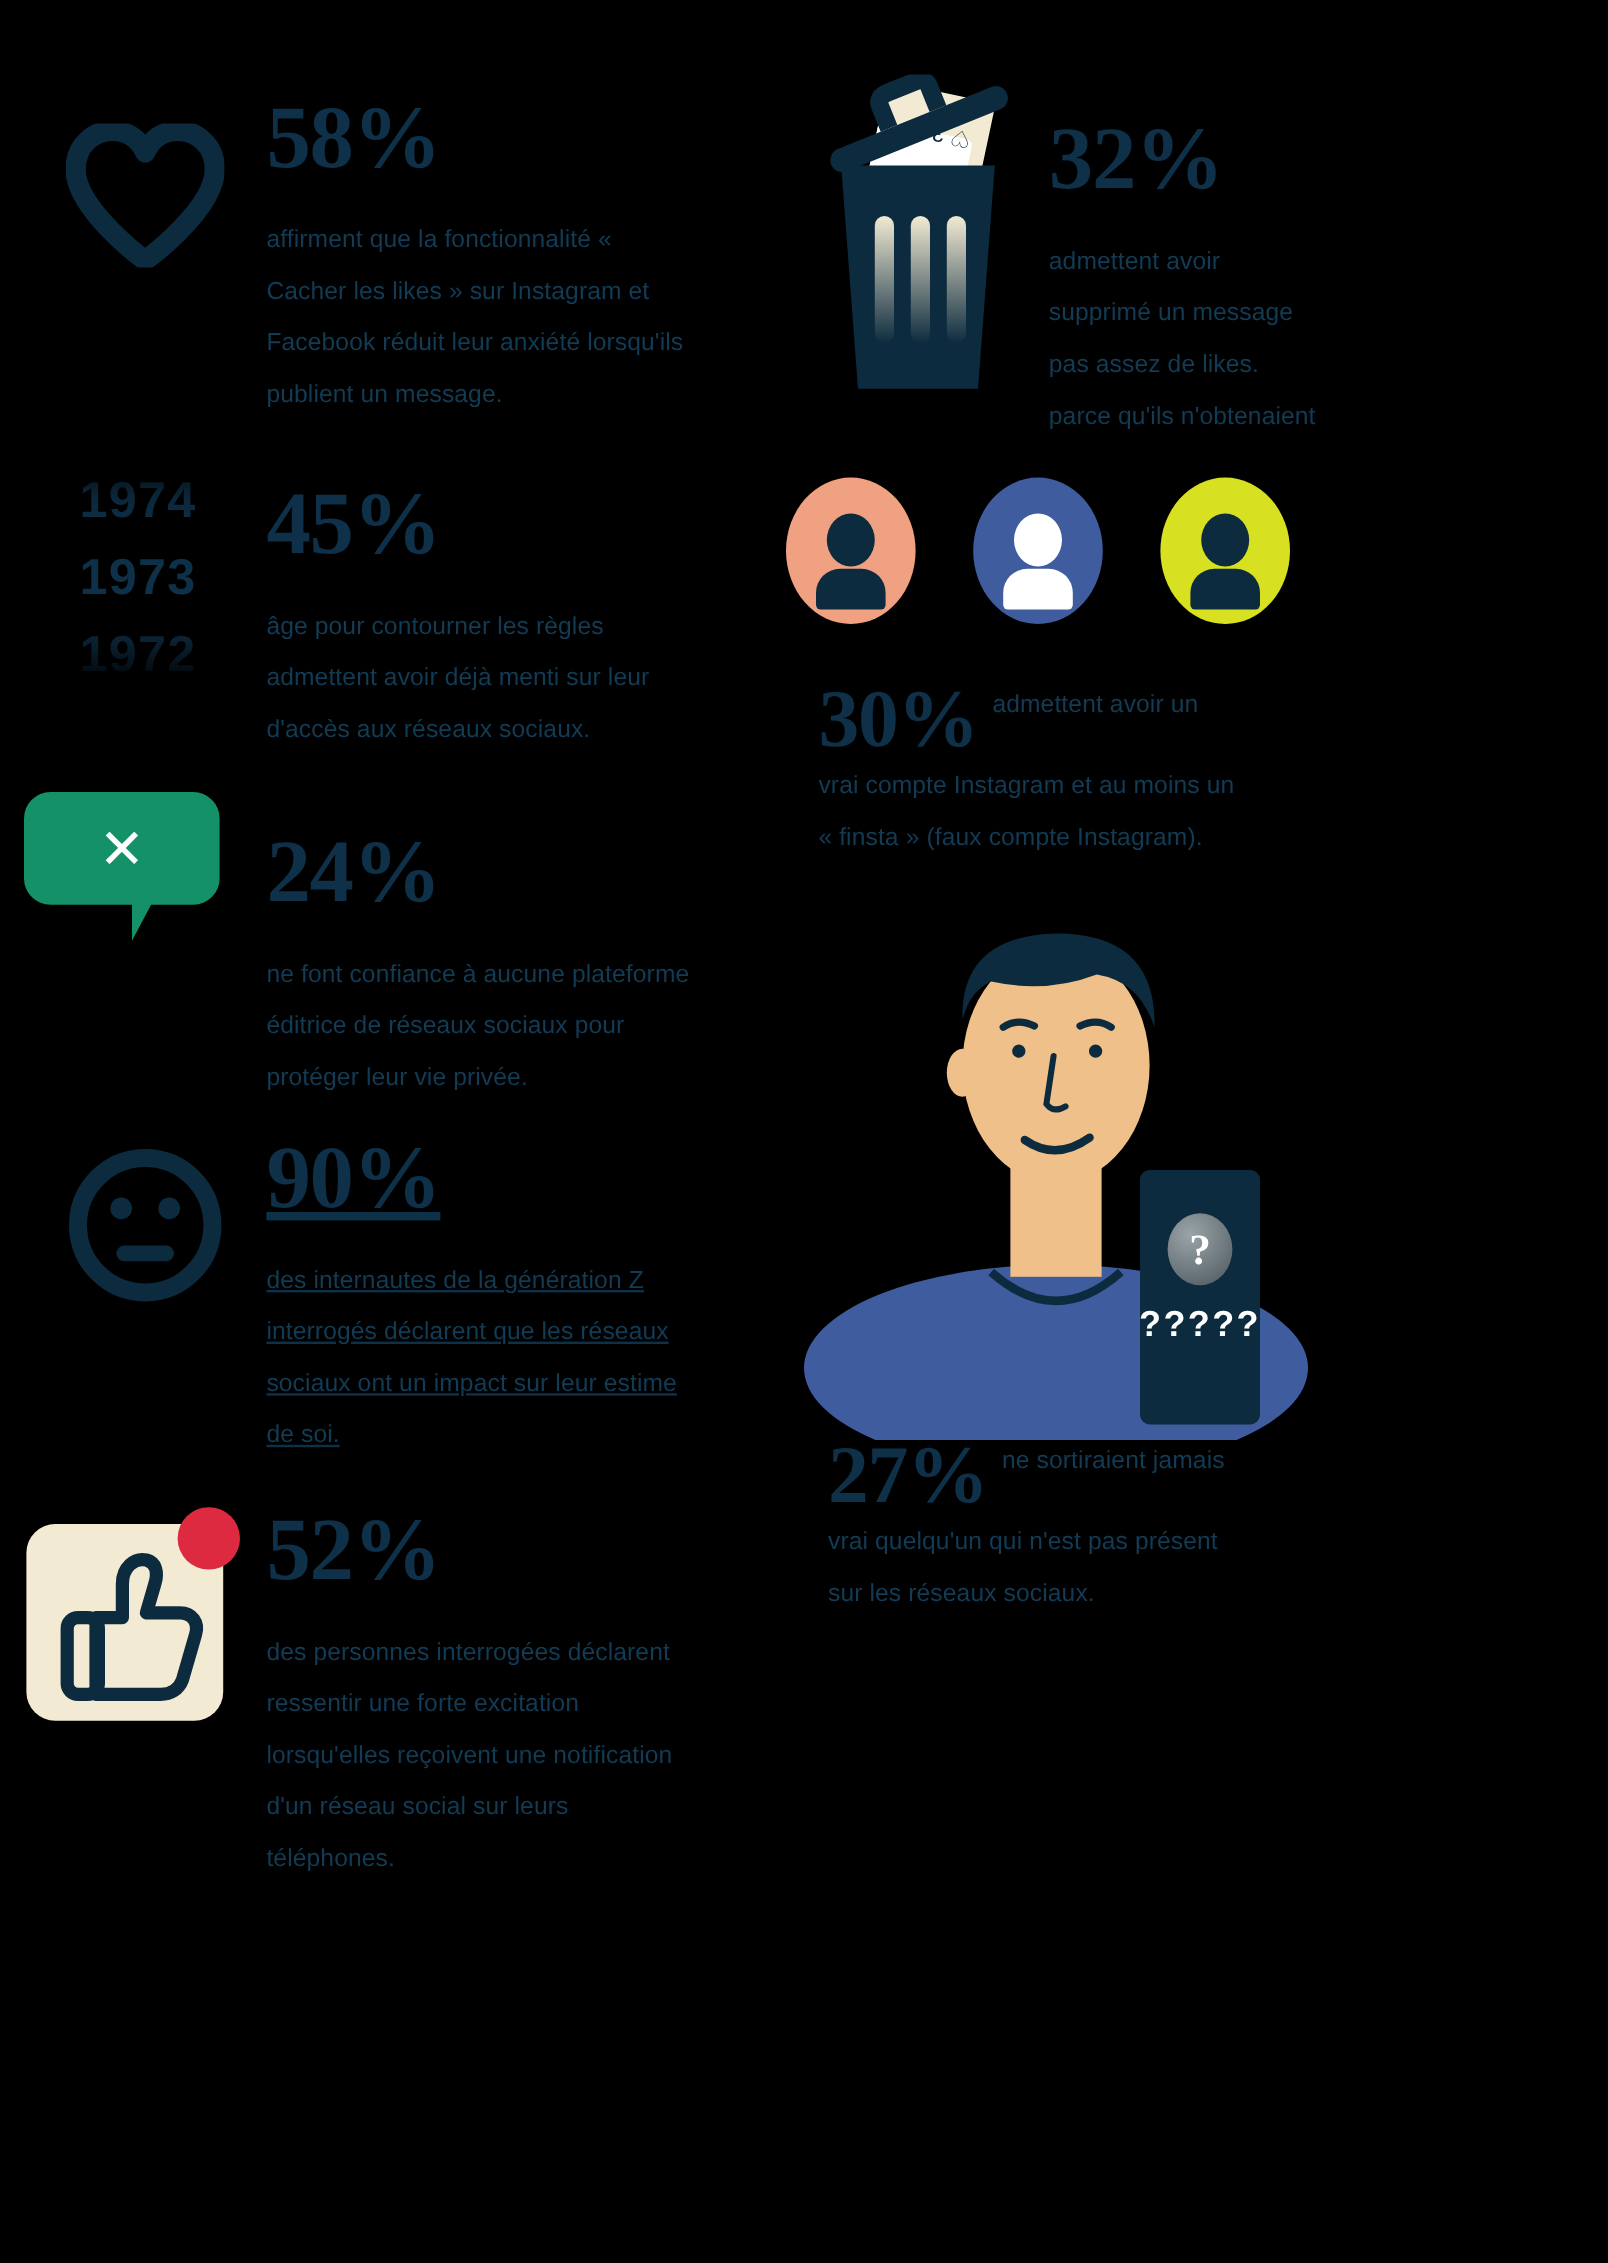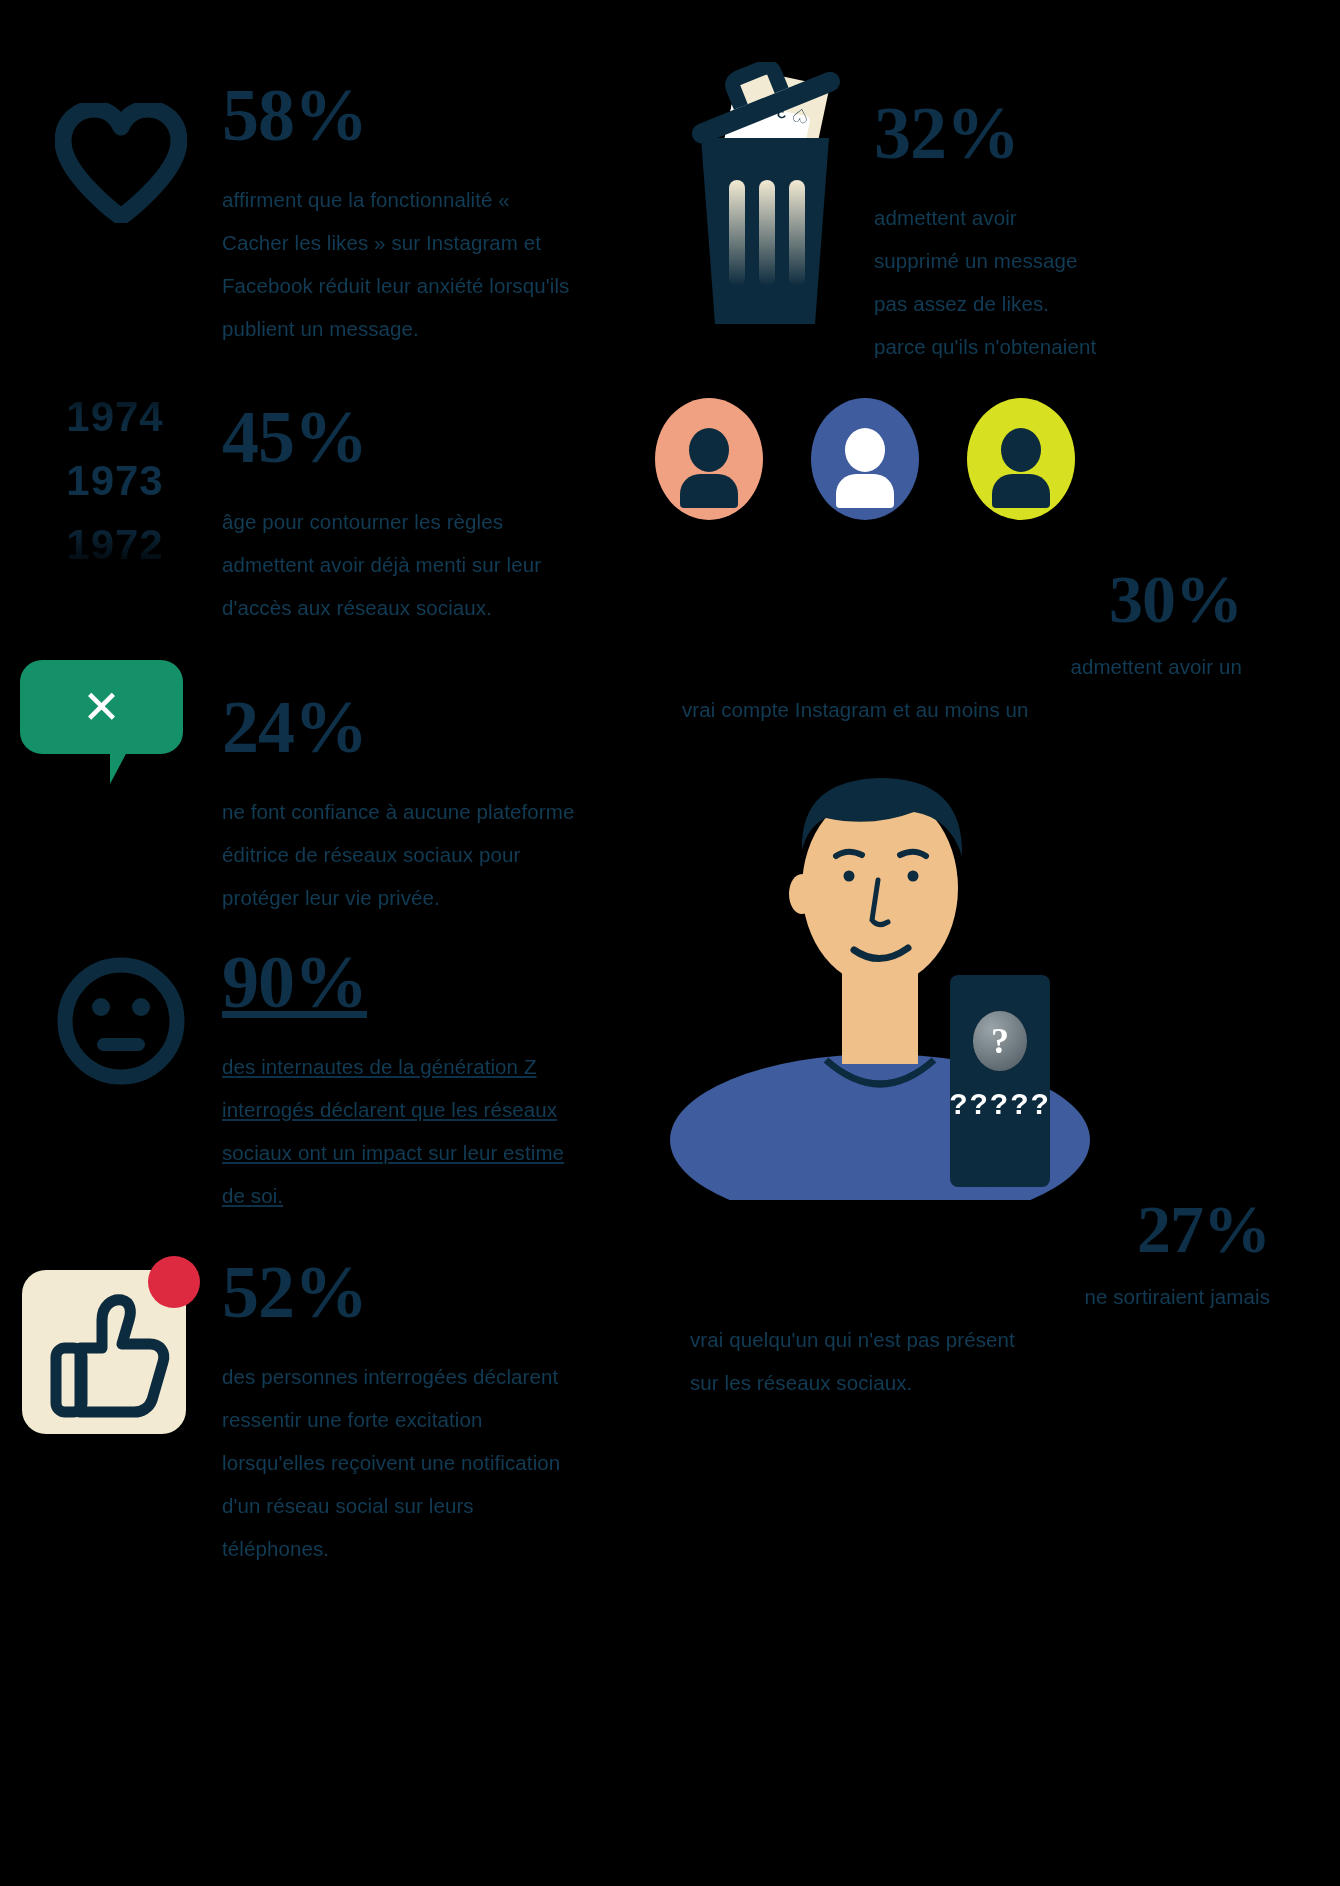--- a/index.html
+++ b/index.html
@@ -39,23 +39,22 @@
   .body-text {
     font-family: "Liberation Sans", sans-serif;
     font-size: 20.5px;
     line-height: 43px;
     color: #123c55;
     letter-spacing: 0.1px;
   }
 
   .inline-pct-row {
     display: flex;
-    align-items: flex-end;
+    align-items: flex-start;
     gap: 12px;
-    flex-direction: column;
   }
 
   
   .blk { position: absolute; }
 
   
   #blk-58 { left: 222px; top: 78px; width: 400px; }
   #heart-icon { left: 55px; top: 103px; }
 
   
@@ -306,20 +305,21 @@
     </div>
   </div>
 
   <div class="blk" id="blk-30">
     <div class="inline-pct-row">
       <span class="pct pct-md">30%</span>
       <span class="body-text">admettent avoir un</span>
     </div>
     <div class="body-text">
       <div class="nowrap">vrai compte Instagram et au moins un</div>
+      <div class="nowrap">« finsta » (faux compte Instagram).</div>
     </div>
   </div>
 
   <div class="blk" id="bubble-icon">
     <div class="bub">
       <span class="x">✕</span>
       <span class="tail"></span>
     </div>
   </div>
 

